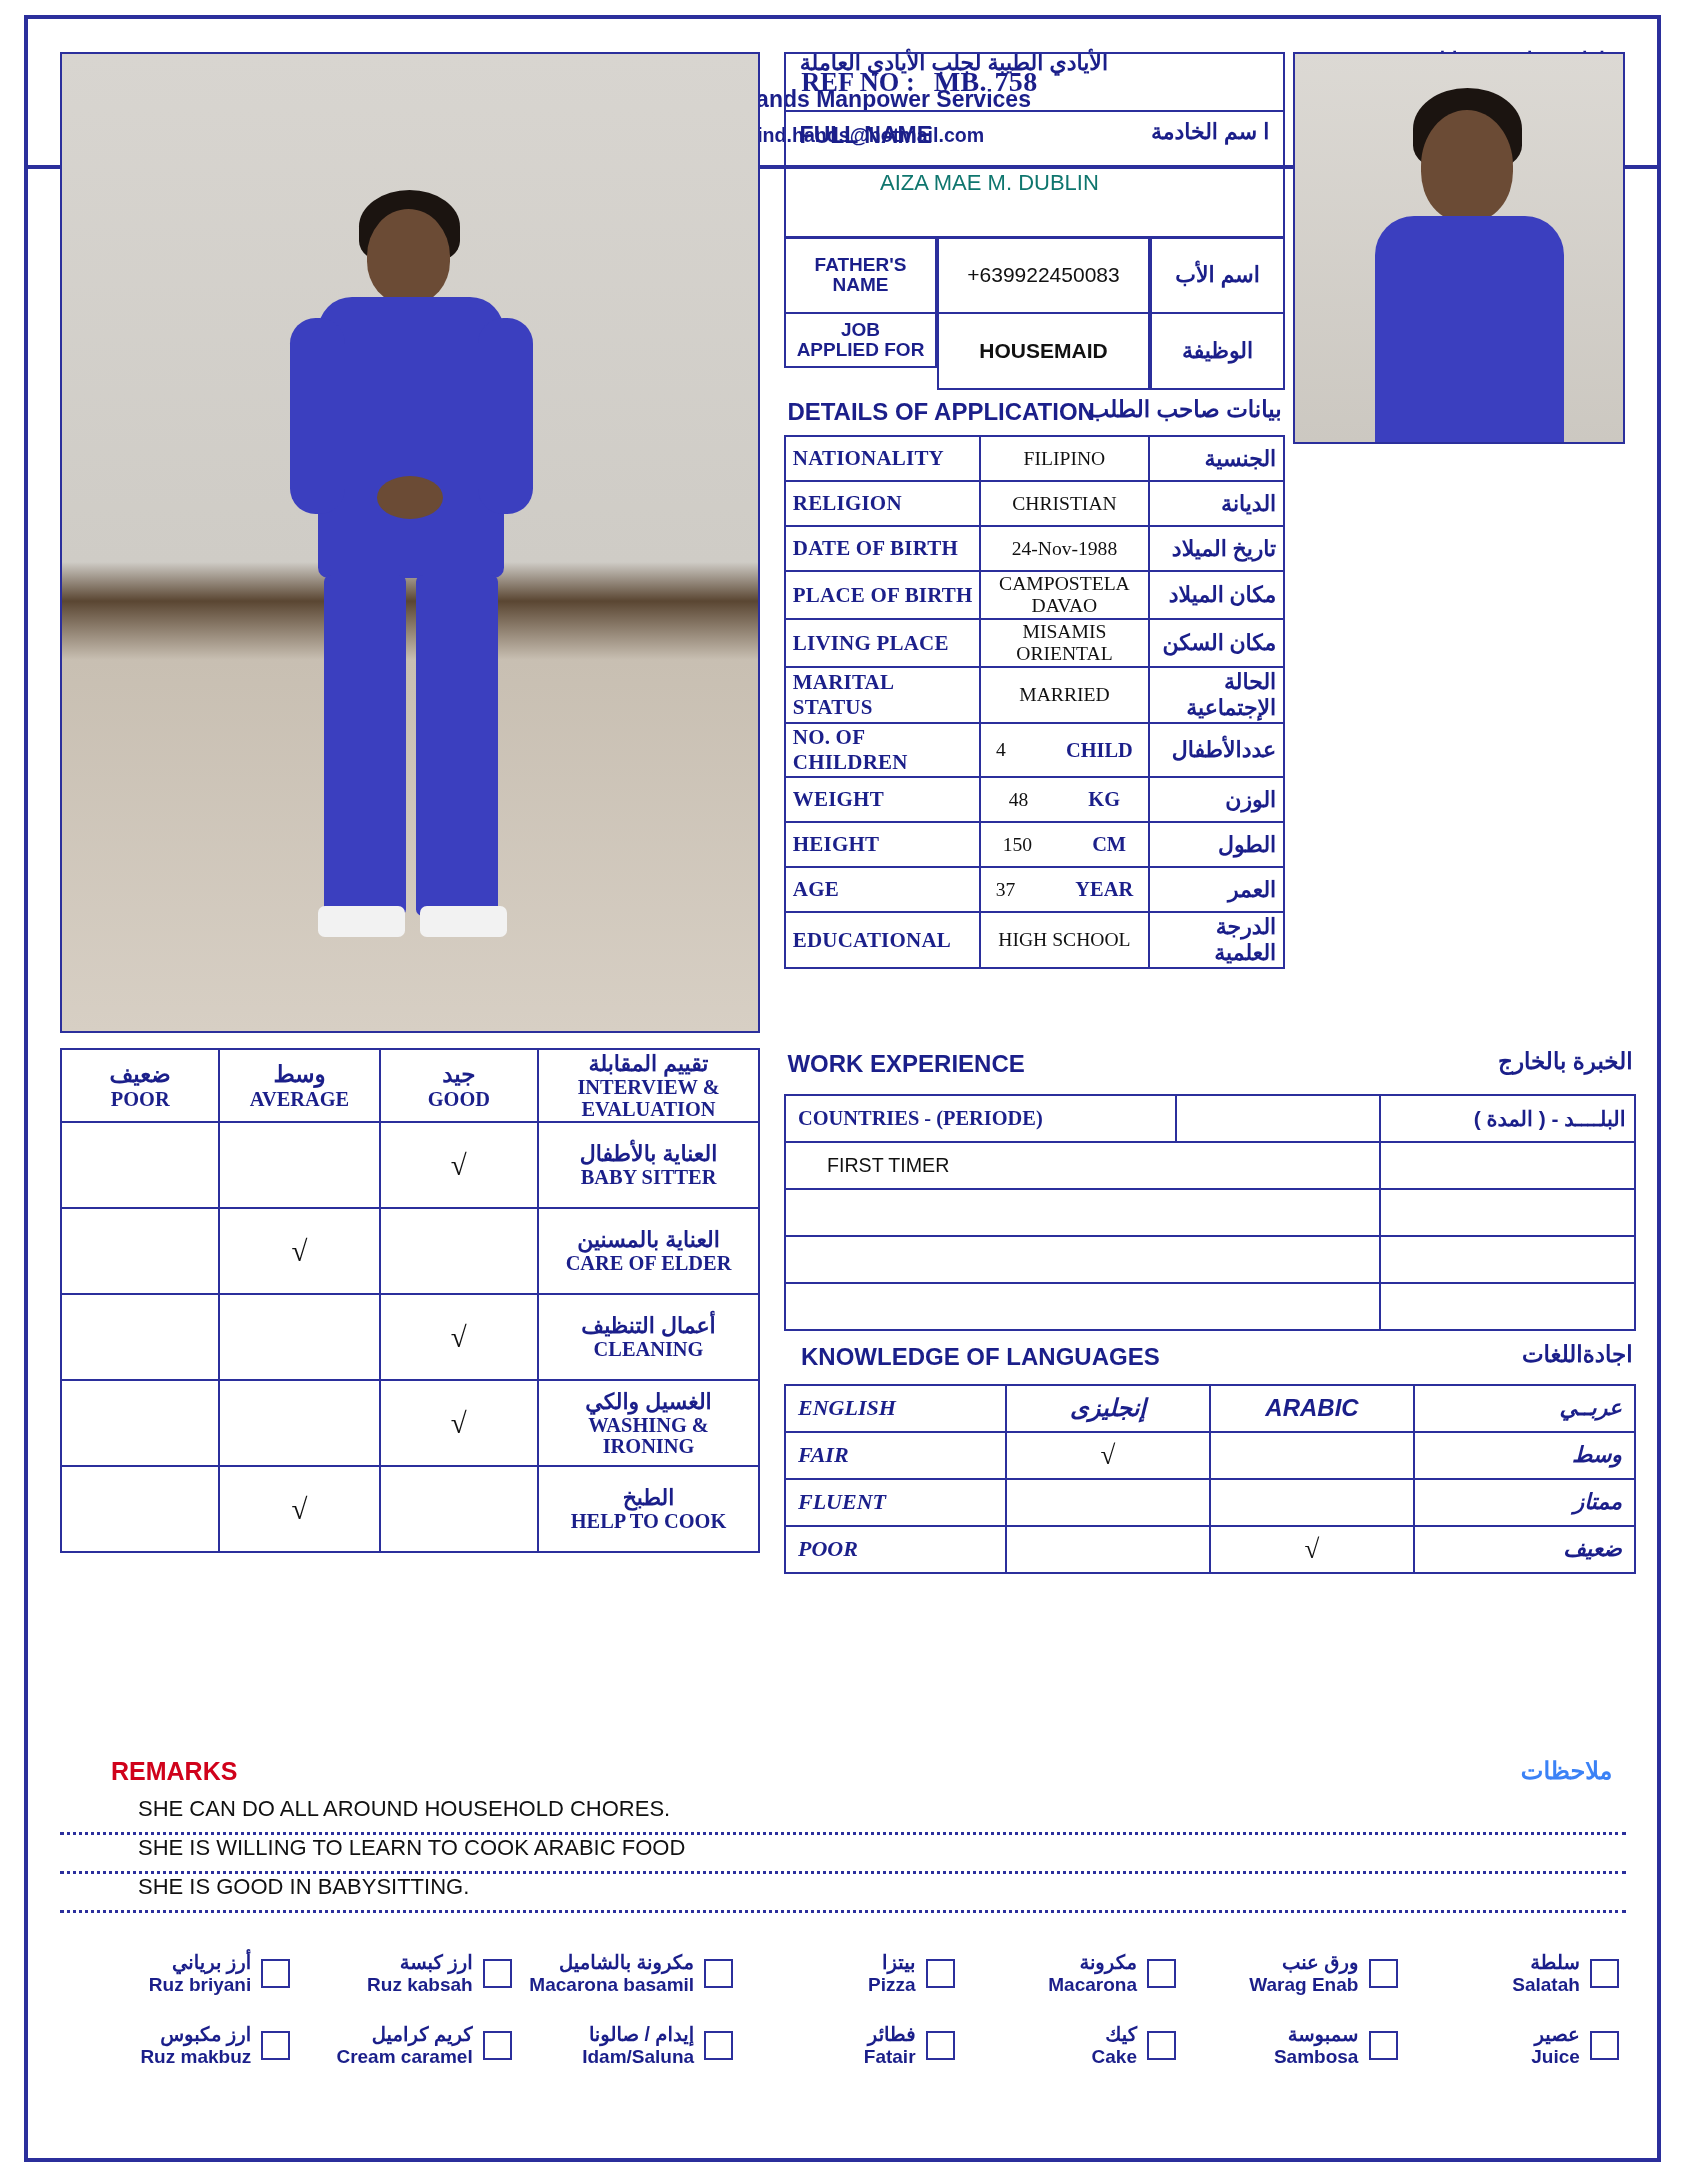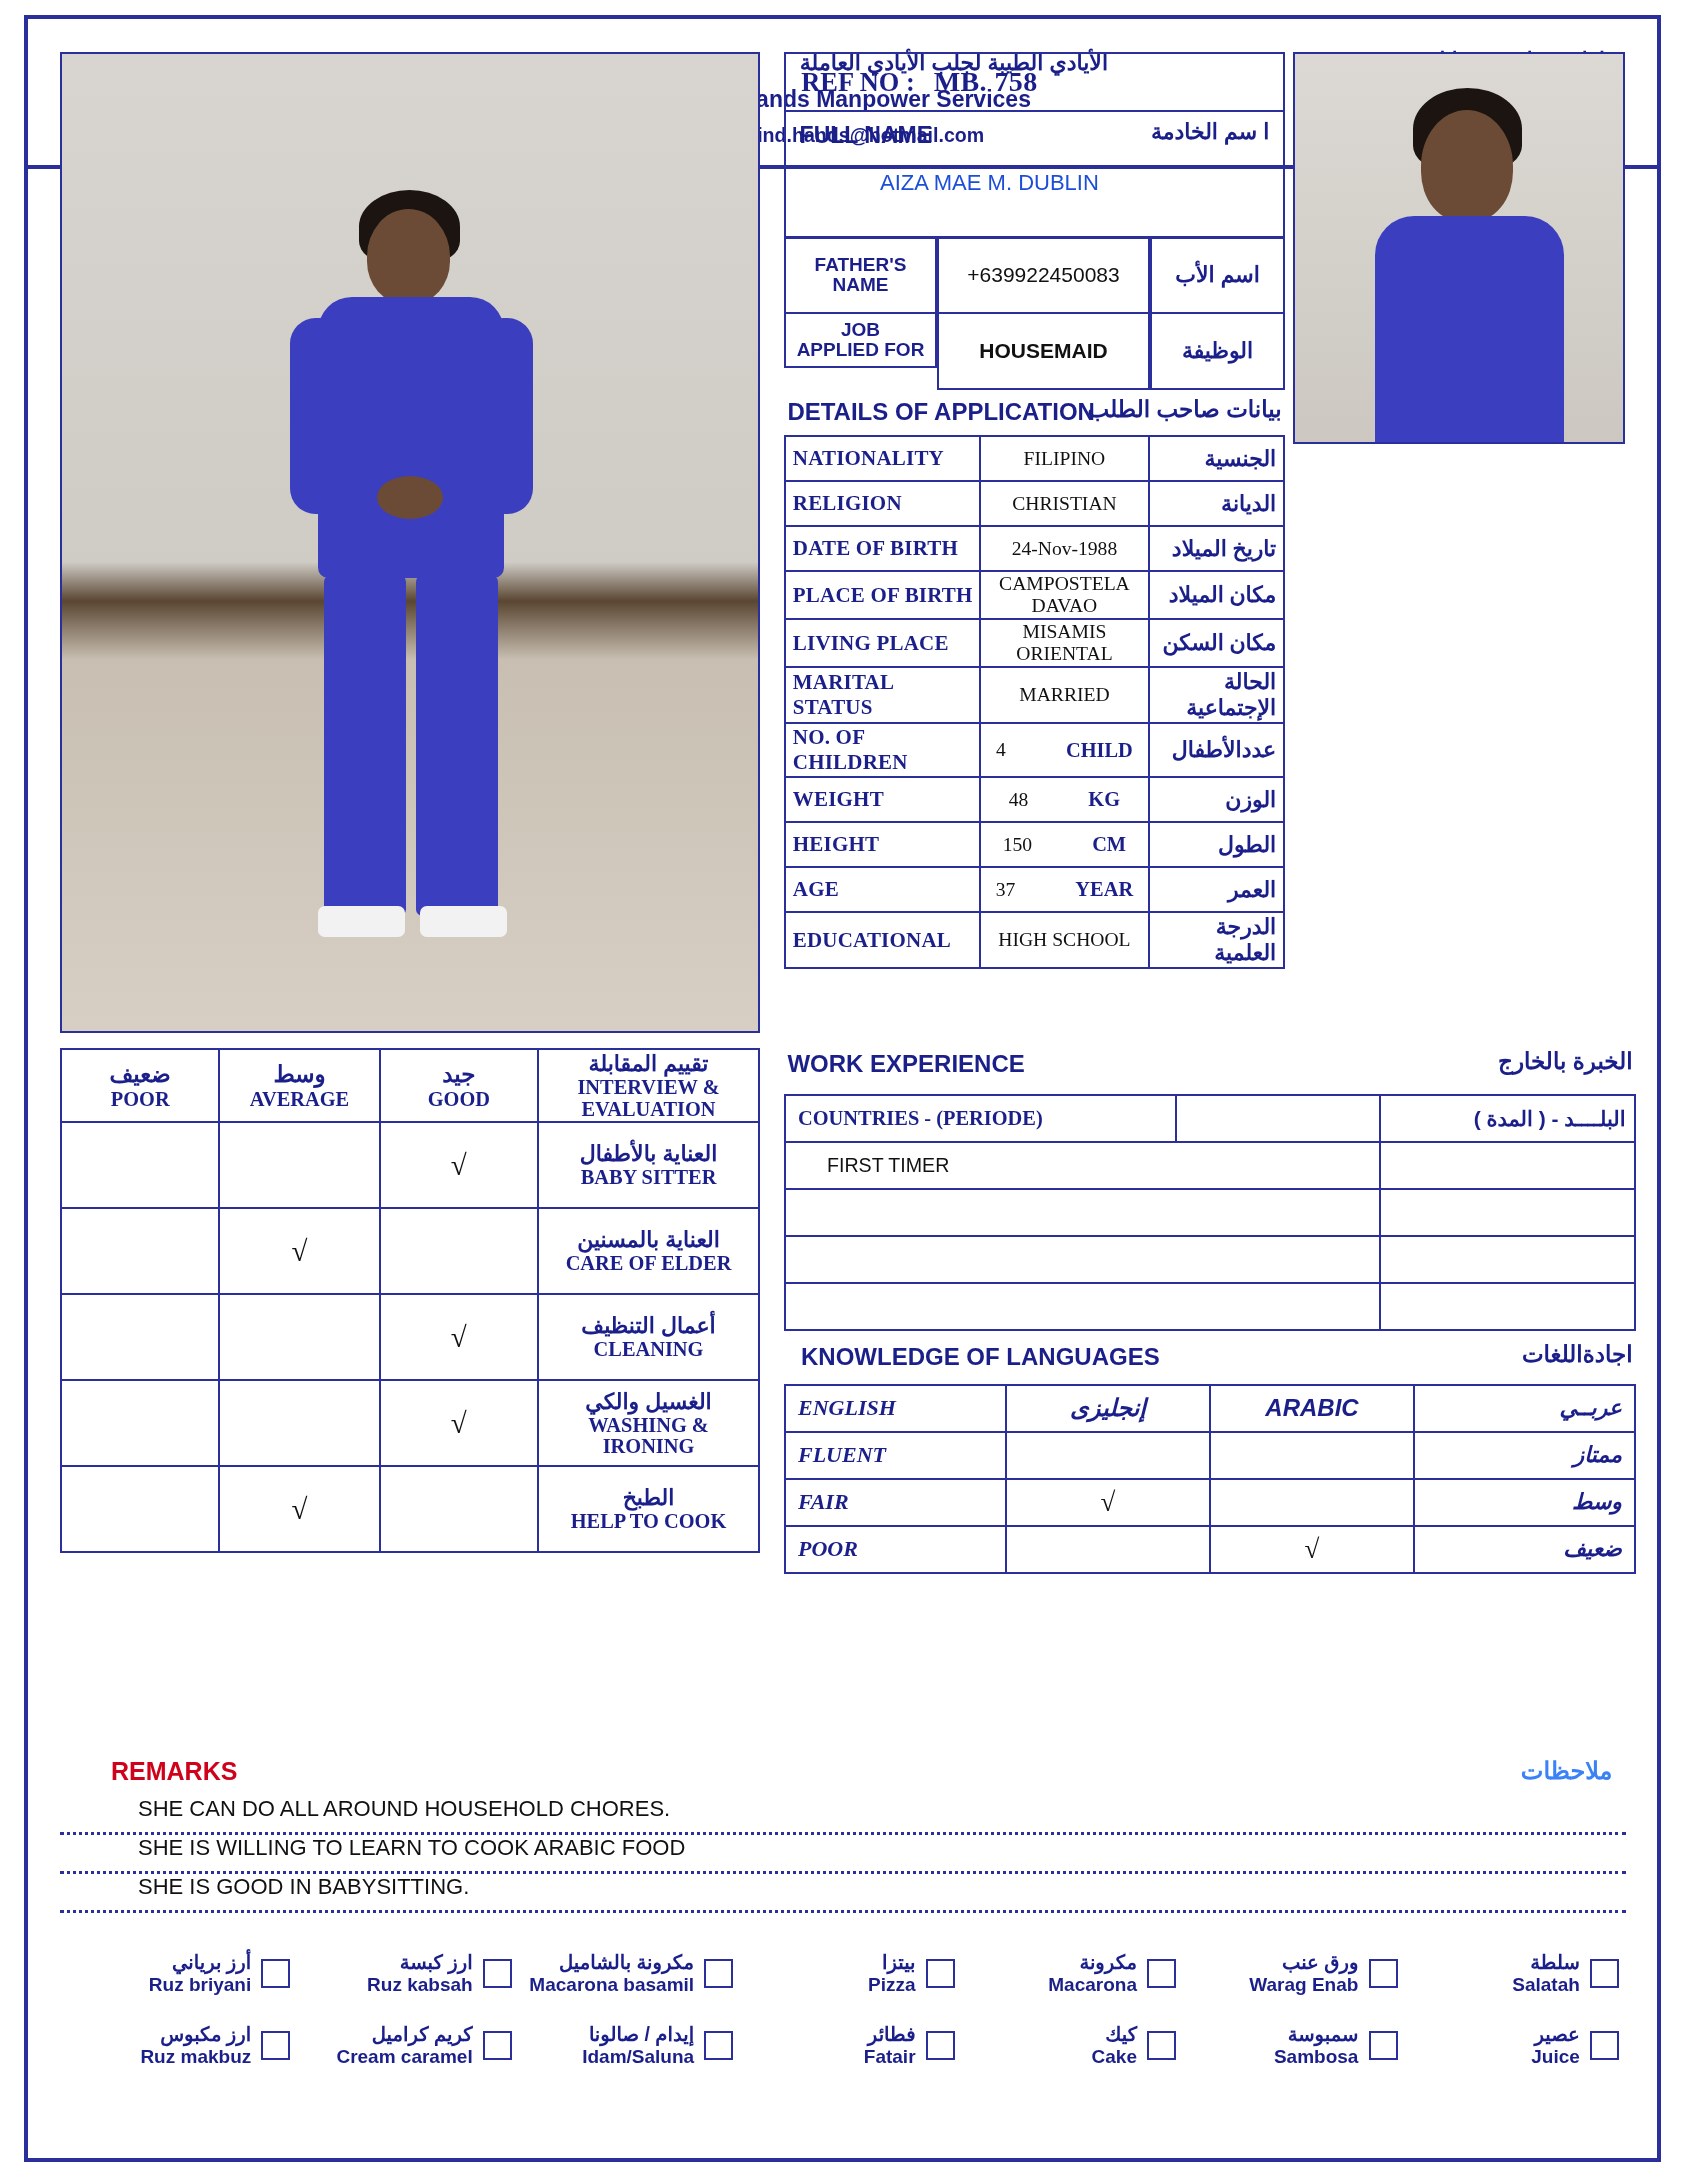--- a/index.html
+++ b/index.html
@@ -126,21 +126,21 @@
   .fullname {
     height: 129px;
     margin-top: -2.6px;
   }
   .fullname .lbl-row {
     position: relative; height: 44px;
     border-bottom: 0;
   }
   .fullname .en { position:absolute; left: 13.6px; top: 10.2px; font-size: 23px; font-weight: bold;}
   .fullname .ar { position:absolute; right: 13.6px; top: 6.8px; font-size: 22px; font-weight: bold; direction: rtl;}
-  .fullname .val { position:absolute; left: 94px; top: 58px; font-size: 22px; color:#1d4ed8; font-weight:500;}
+  .fullname .val { position:absolute; left: 94px; top: 58px; font-size: 22px; color:#0f766e; font-weight:500;}
   .tworow { display:flex; margin-top:-2.6px; }
   .cell { border:2.6px solid #2b2f9c; box-sizing:border-box; display:flex; align-items:center; justify-content:center; }
   .cell.lbl { font-size: 19px; font-weight: bold; text-align:center; line-height: 1.05;}
   .cell.val { font-size: 21px; color:#111; }
   .cell.ar  { font-size: 22px; font-weight: bold; direction: rtl;}
 
   .details-title {
     position: relative;
     height: 39px;
     margin-top: 5.1px;
@@ -573,32 +573,32 @@
 
       <table class="lang">
         <tbody>
           <tr>
             <td class="lg-l">ENGLISH</td>
             <td class="lg-m">إنجليزى</td>
             <td class="lg-m2">ARABIC</td>
             <td class="lg-r">عربــي</td>
           </tr>
           <tr>
+            <td class="lg-l">FAIR</td>
+            <td class="check">√</td>
+            <td class="check"></td>
+            <td class="lg-r">وسط</td>
+          </tr>
+          <tr>
             <td class="lg-l">FLUENT</td>
             <td class="check"></td>
             <td class="check"></td>
             <td class="lg-r">ممتاز</td>
           </tr>
           <tr>
-            <td class="lg-l">FAIR</td>
-            <td class="check">√</td>
-            <td class="check"></td>
-            <td class="lg-r">وسط</td>
-          </tr>
-          <tr>
             <td class="lg-l">POOR</td>
             <td class="check"></td>
             <td class="check">√</td>
             <td class="lg-r">ضعيف</td>
           </tr>
         </tbody>
       </table>
     </div>
 
     <div class="remarks">

